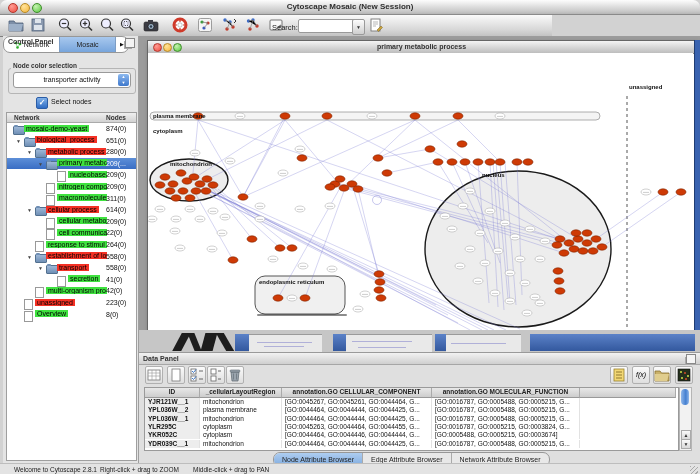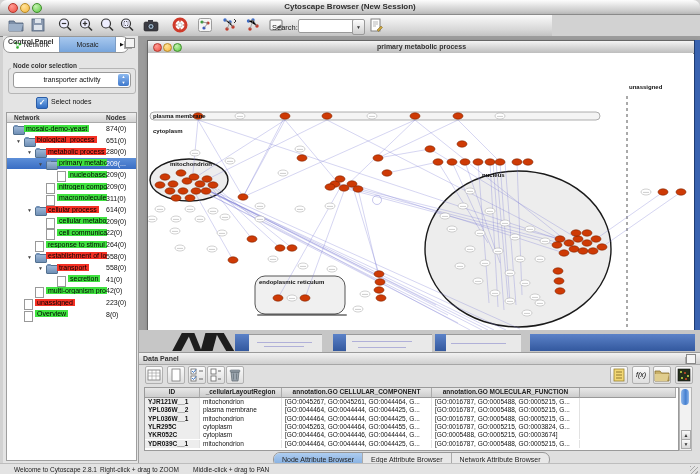--- a/index.html
+++ b/index.html
@@ -84,21 +84,21 @@
   #grip{right:2px;top:2px;width:8px;height:8px;background:repeating-linear-gradient(135deg,#aaa 0 1px,transparent 1px 3px);}
   svg text{font-family:"Liberation Sans",sans-serif;}
 </style>
 </head>
 <body>
 
 <div id="titlebar" class="abs">
   <div class="tl r abs" style="left:8px"></div>
   <div class="tl y abs" style="left:20px"></div>
   <div class="tl g abs" style="left:32px"></div>
-  <div id="apptitle" class="abs">Cytoscape Browser (New Session)</div>
+  <div id="apptitle" class="abs">Cytoscape Mosaic (New Session)</div>
 </div>
 
 <div id="toolbar" class="abs">
   <svg class="tbi abs" style="left:8px" viewBox="0 0 16 16">
       <path d="M1 4h5l1.5 2H15v8H1z" fill="#7d8fa8" stroke="#4c5e76" stroke-width=".8"></path>
       <path d="M1 7h14l-2 7H1z" fill="#9db0c8"></path>
     </svg>
   <svg class="tbi abs" style="left:30px" viewBox="0 0 16 16">
       <rect x="2" y="2" width="12" height="12" fill="#8b9ab0" stroke="#4c5e76" stroke-width=".8"></rect>
       <rect x="5" y="2" width="6" height="4" fill="#dfe5ec"></rect>

